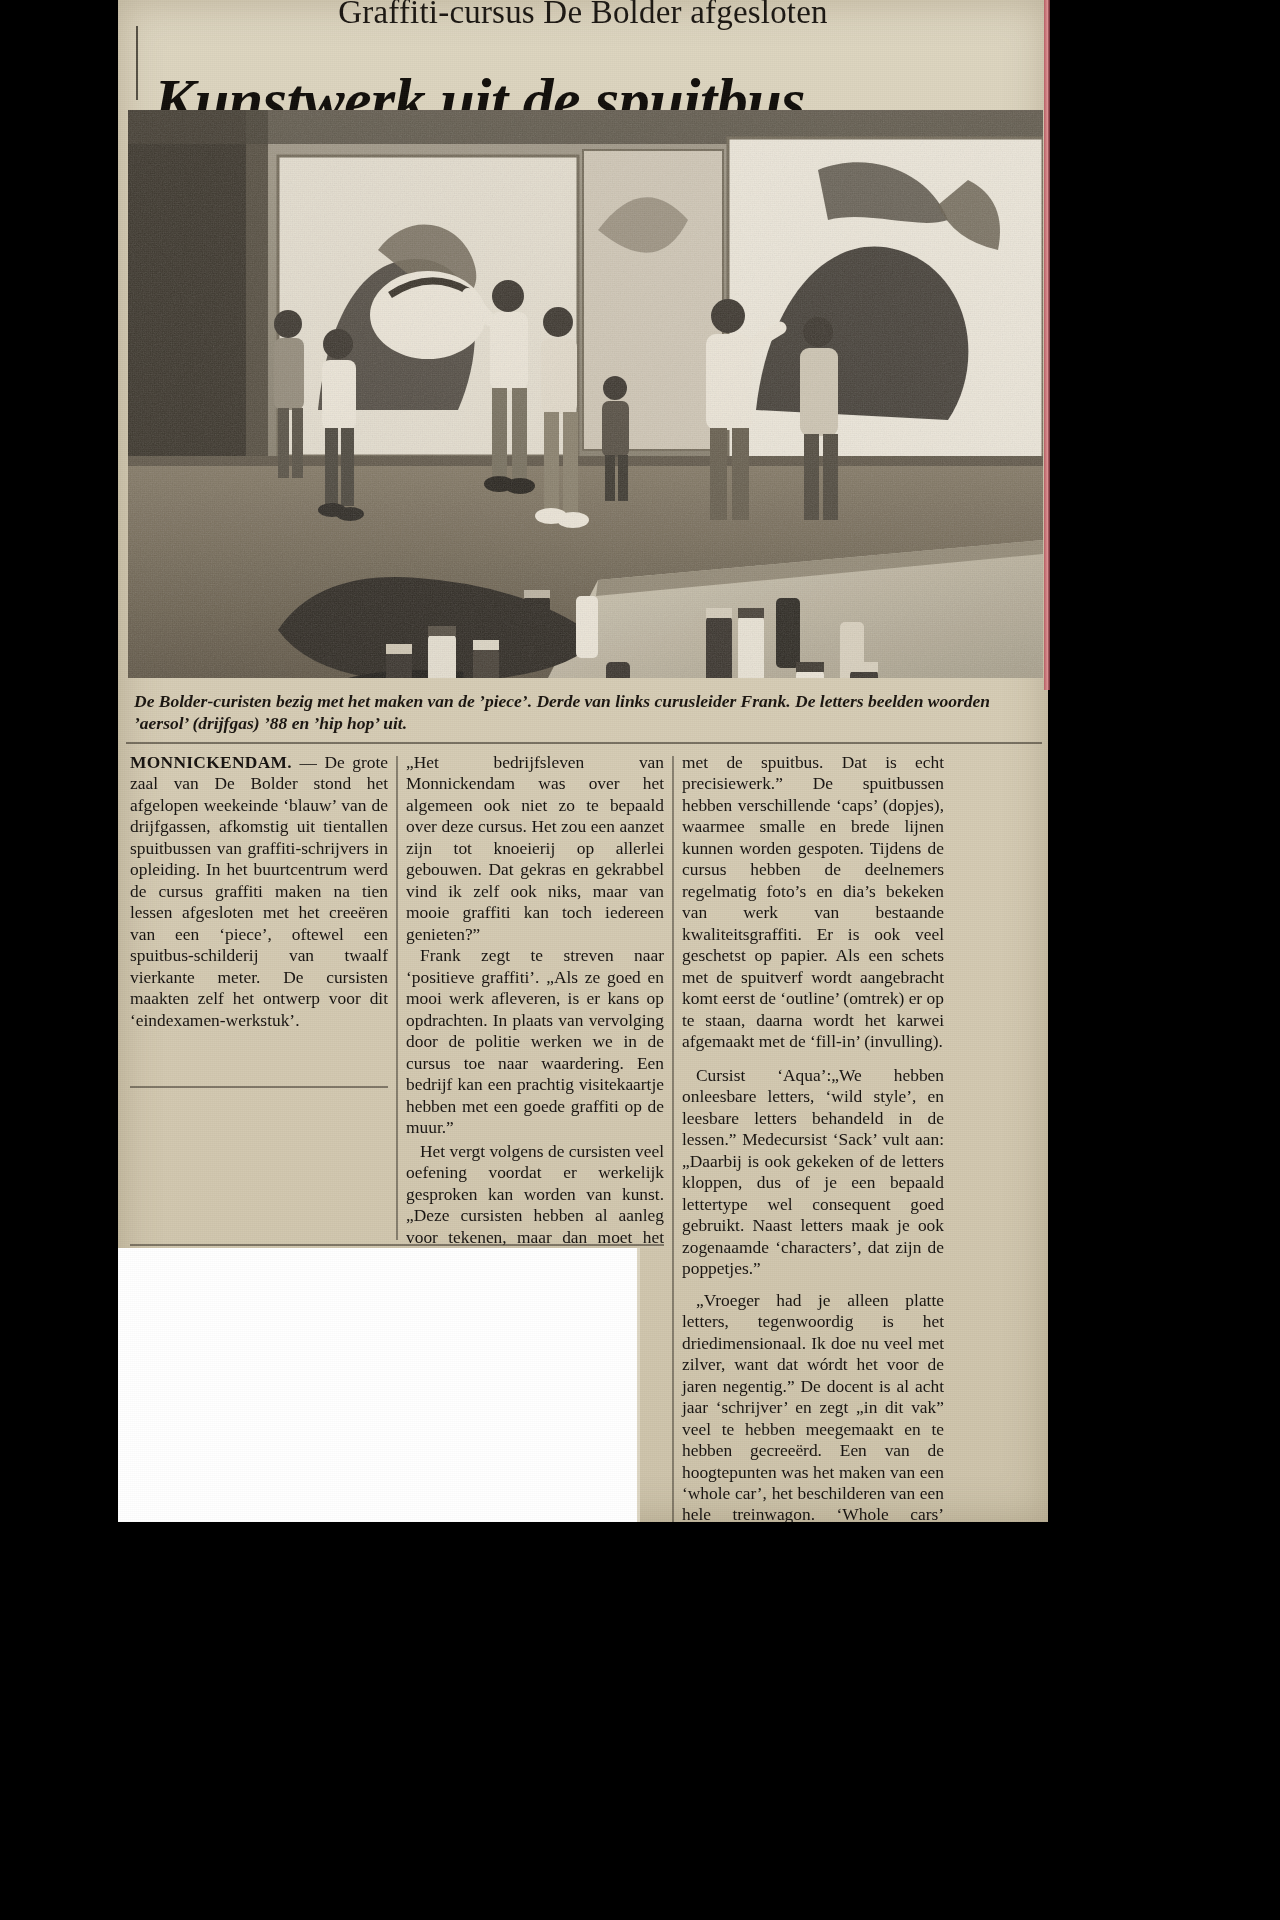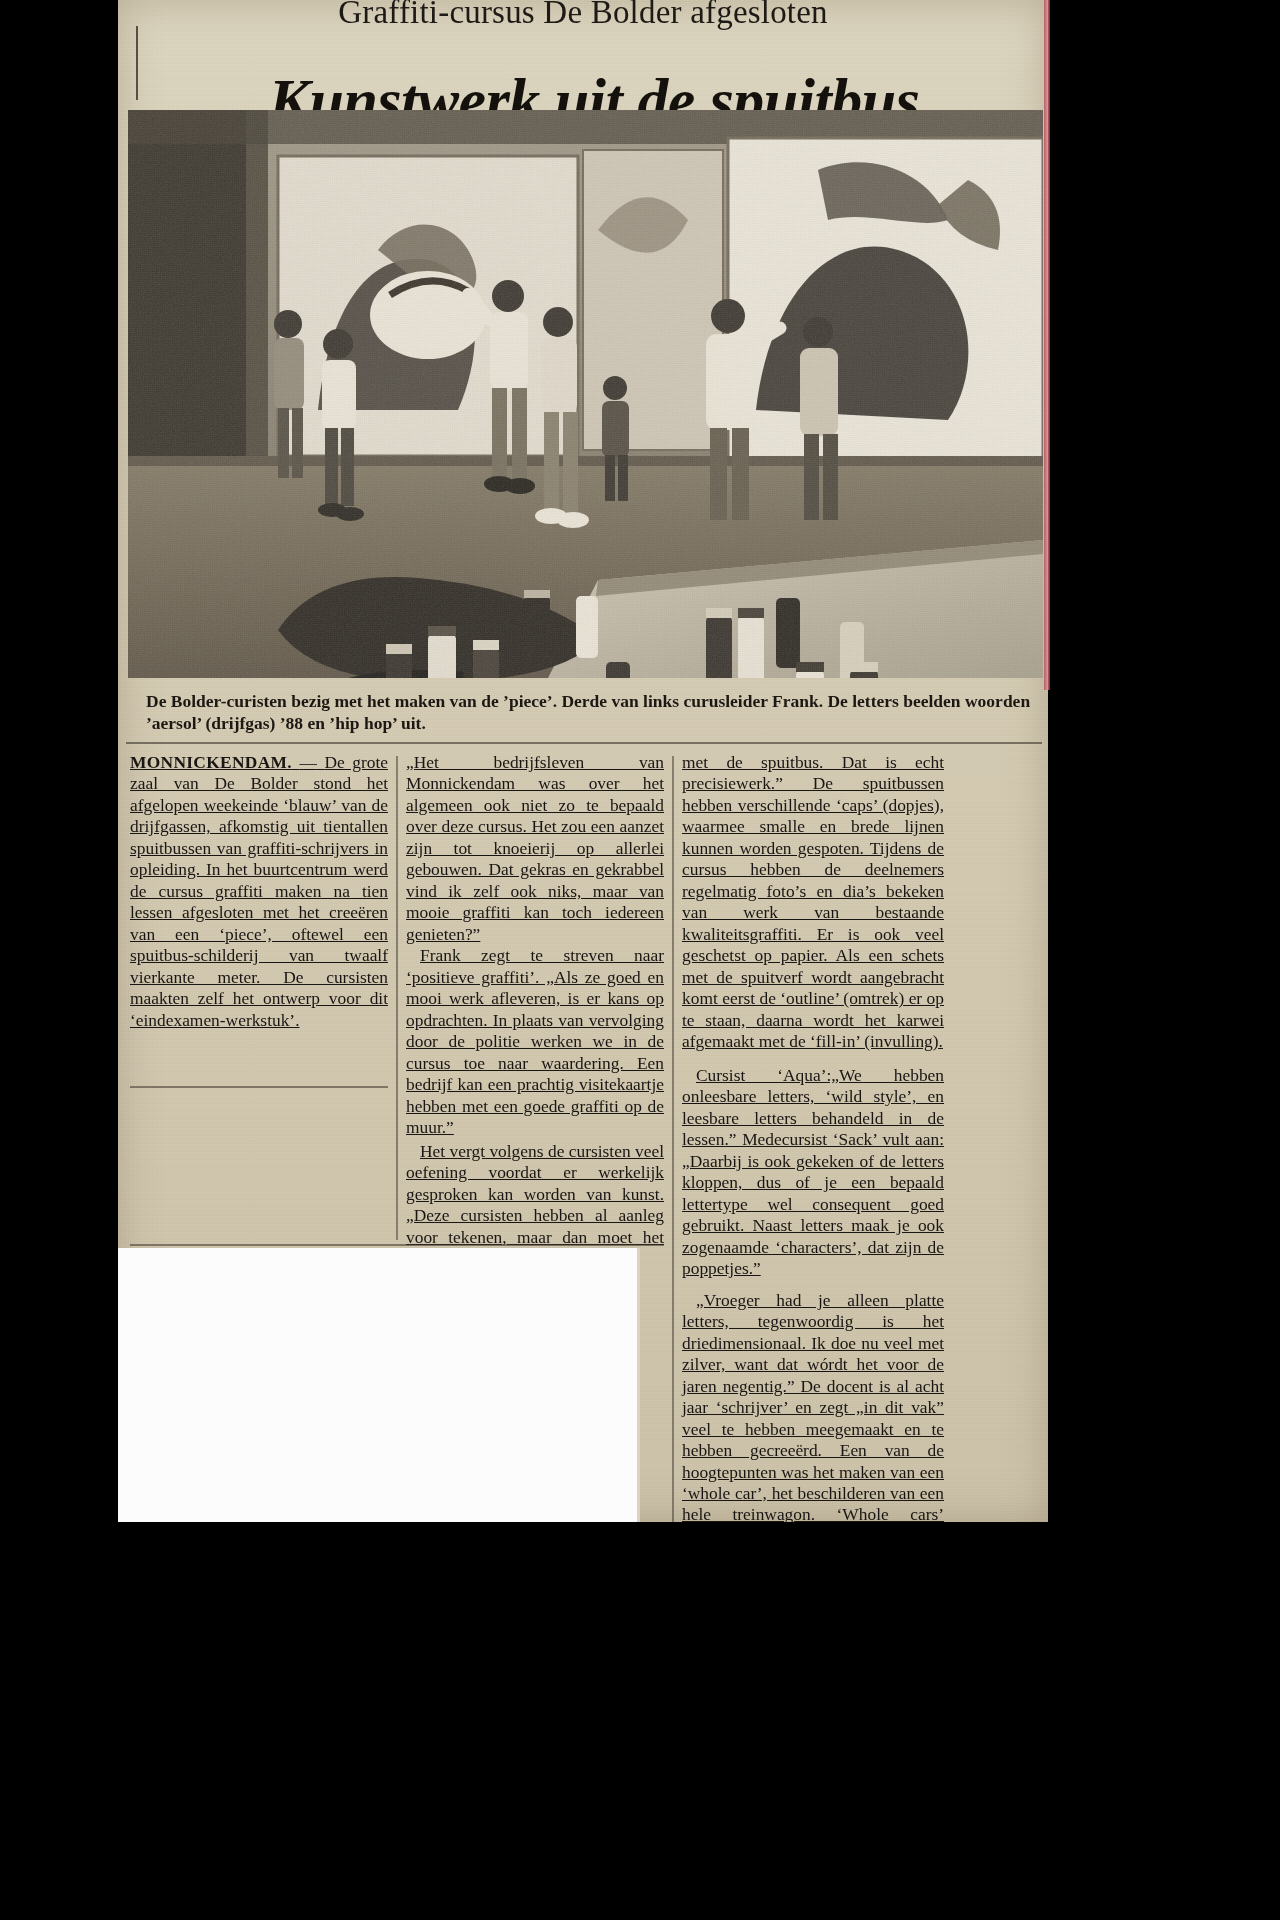--- a/index.html
+++ b/index.html
@@ -61,21 +61,20 @@
     font-size: 33px;
     letter-spacing: .2px;
     color: #1b1712;
     white-space: nowrap;
   }
   .headline {
     position: absolute;
     left: 36px;
     top: 26px;
     width: 880px;
-    text-align: center;
     font-family: "Liberation Serif", serif;
     font-style: italic;
     font-weight: bold;
     font-size: 62px;
     line-height: 1.05;
     color: #120f0b;
     letter-spacing: -0.5px;
   }
   .rule-left {
     position: absolute;
@@ -96,24 +95,25 @@
     height: 568px;
     overflow: hidden;
     background: #6a6355;
   }
   .photo {
     position: absolute;
     inset: 0;
   }
   .caption {
     position: absolute;
-    left: 28px;
+    left: 16px;
     top: 690px;
     width: 900px;
     font-family: "Liberation Serif", serif;
+    font-style: italic;
     font-weight: bold;
     font-size: 17.5px;
     line-height: 1.28;
     color: #1a1510;
   }
 
   .hr-top {
     position: absolute;
     left: 8px;
     top: 742px;
@@ -133,21 +133,21 @@
   .col {
     position: absolute;
     top: 0;
     font-family: "Liberation Serif", serif;
     font-size: 17.4px;
     line-height: 1.235;
     color: #171310;
     text-align: justify;
     hyphens: auto;
   }
-  .col p { margin: 0 0 0 0; text-indent: 14px; text-decoration: underline; }
+  .col p { margin: 0 0 0 0; text-indent: 14px; }
   .col p.first { text-indent: 0; }
   .col p + p { margin-top: 0; }
 
   #col1 { left: 4px;  width: 258px; }
   #col2 { left: 280px; width: 258px; }
   #col3 { left: 556px; width: 262px; }
 
   .dateline {
     font-weight: bold;
     letter-spacing: .3px;

